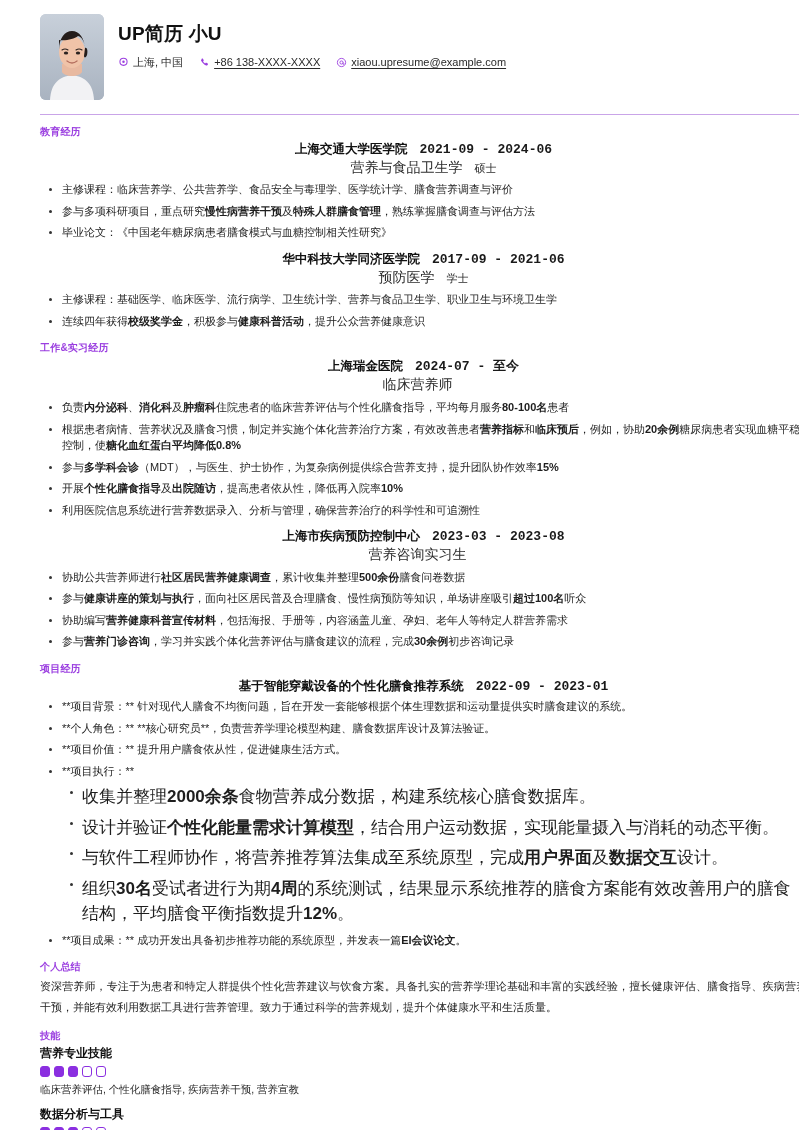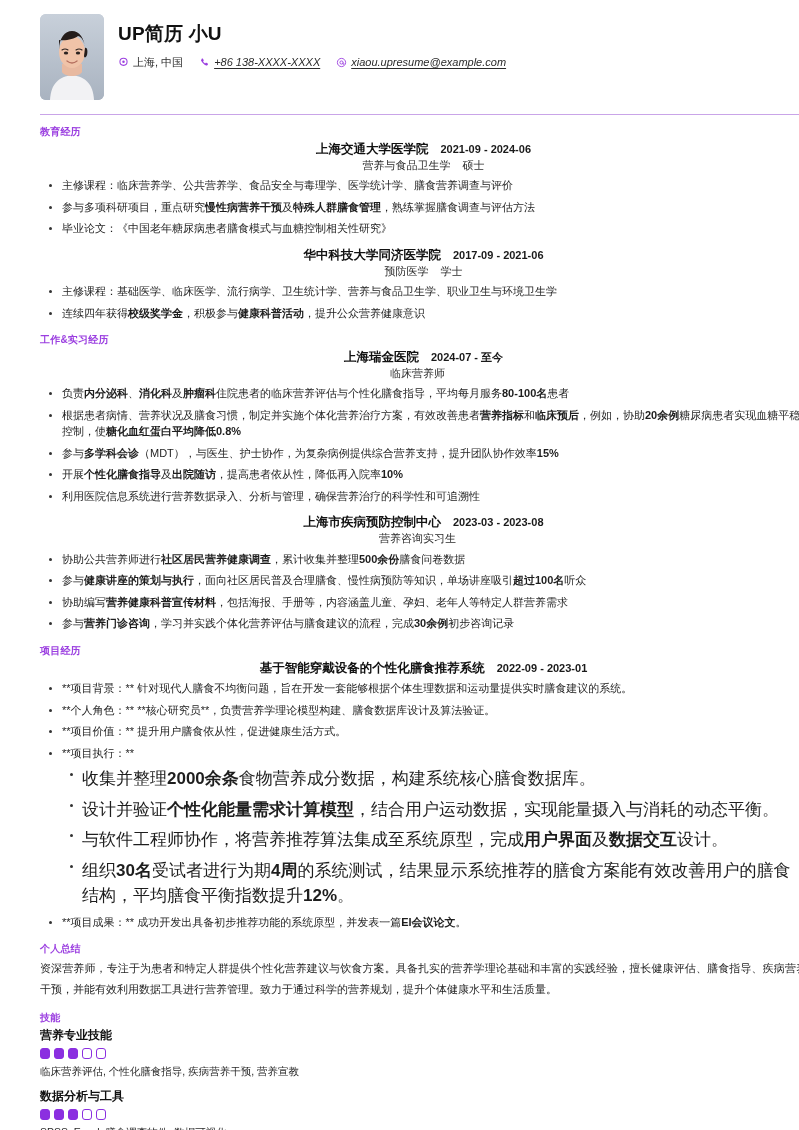--- a/index.html
+++ b/index.html
@@ -22,33 +22,33 @@
     background: linear-gradient(170deg,#c4ccd6 0%,#b9c2cd 45%,#aab4c1 100%);
   }
   .avatar svg { display:block; width:100%; height:100%; }
   .head-info { padding-top: 10px; flex: 1 1 auto; }
   .name { font-size: 19px; font-weight: 700; letter-spacing: .2px; color:#111; line-height: 1.1; }
   .contacts { margin-top: 12px; display: flex; align-items: center; flex-wrap: wrap; gap: 0; font-size: 11px; color:#2a2a2a; }
   .c-item { display:flex; align-items:center; gap:4px; margin-right:16px; }
   .c-icon { display:inline-flex; width:11px; height:11px; color:#9b3fe0; }
   .c-icon svg { width:11px; height:11px; display:block; }
   .c-text { line-height: 1; }
-  .c-text.link { text-decoration: underline; text-underline-offset: 2px; font-style: italic; }
+  .c-text.link { text-decoration: underline; text-underline-offset: 2px; }
   .rule { height:1px; background:#c9a4e8; margin: 0 0 10px 0; }
 
   
   .section { margin-bottom: 12px; }
   .sec-title { color:#9b3fe0; font-size: 10px; font-weight: 700; margin-bottom: 2px; letter-spacing:.2px; }
 
   .entry { margin-bottom: 10px; }
   .entry:last-child { margin-bottom: 0; }
   .row { display:flex; justify-content: center; align-items: baseline; }
   .org { font-size: 12.5px; font-weight: 700; color:#121212; line-height: 1.35; }
-  .date { font-size: 11px; font-weight: 700; color:#1a1a1a; white-space: nowrap; padding-left: 12px; }
-  .sub { font-size: 11px; color:#2b2b2b; line-height: 1.4; }
+  .date { font-size: 13px; font-weight: 700; color:#1a1a1a; white-space: nowrap; padding-left: 12px; font-family: Liberation Mono, monospace; }
+  .sub { font-size: 14px; color:#2b2b2b; line-height: 1.4; }
   .sub-right { font-size: 11px; color:#2b2b2b; white-space:nowrap; padding-left:12px; }
 
   ul.bullets { list-style: none; margin: 4px 0 0 0; padding: 0; }
   ul.bullets > li {
     position: relative; padding-left: 22px; margin-bottom: 5px;
     font-size: 11px; line-height: 1.5; color:#1e1e1e;
   }
   ul.bullets > li:last-child { margin-bottom: 0; }
   ul.bullets > li::before {
     content:""; position:absolute; left:9px; top:7px;

